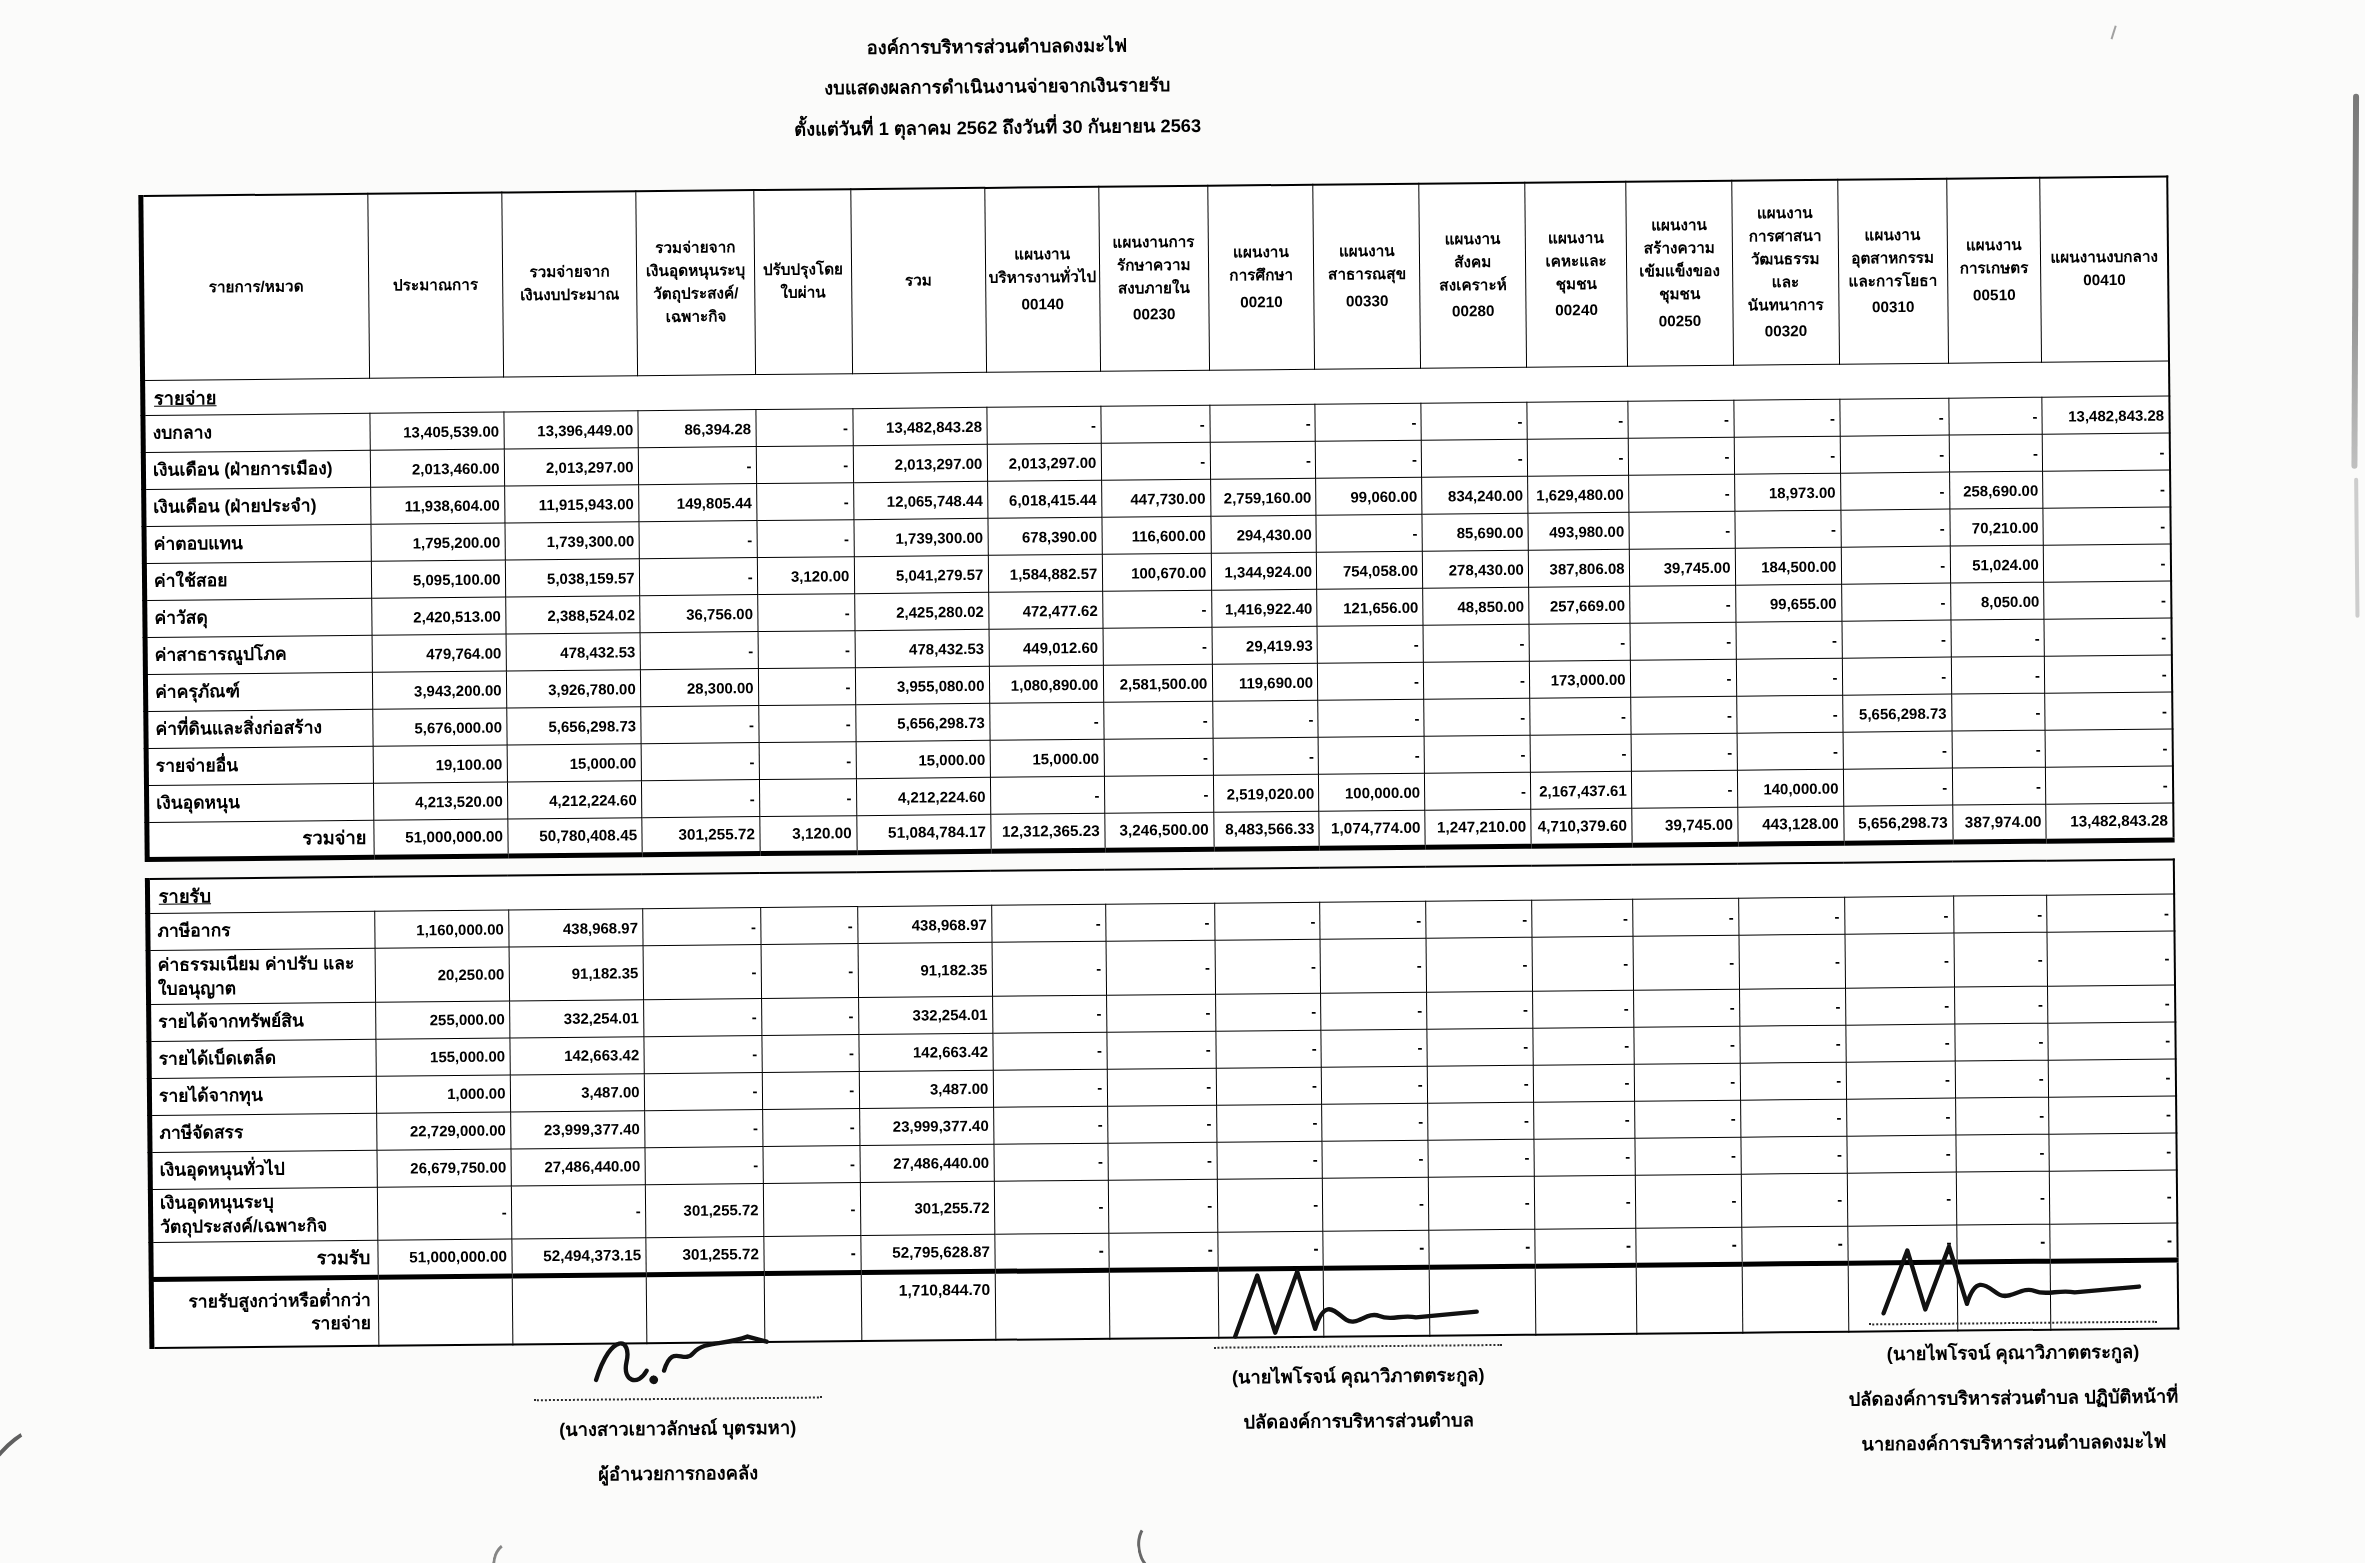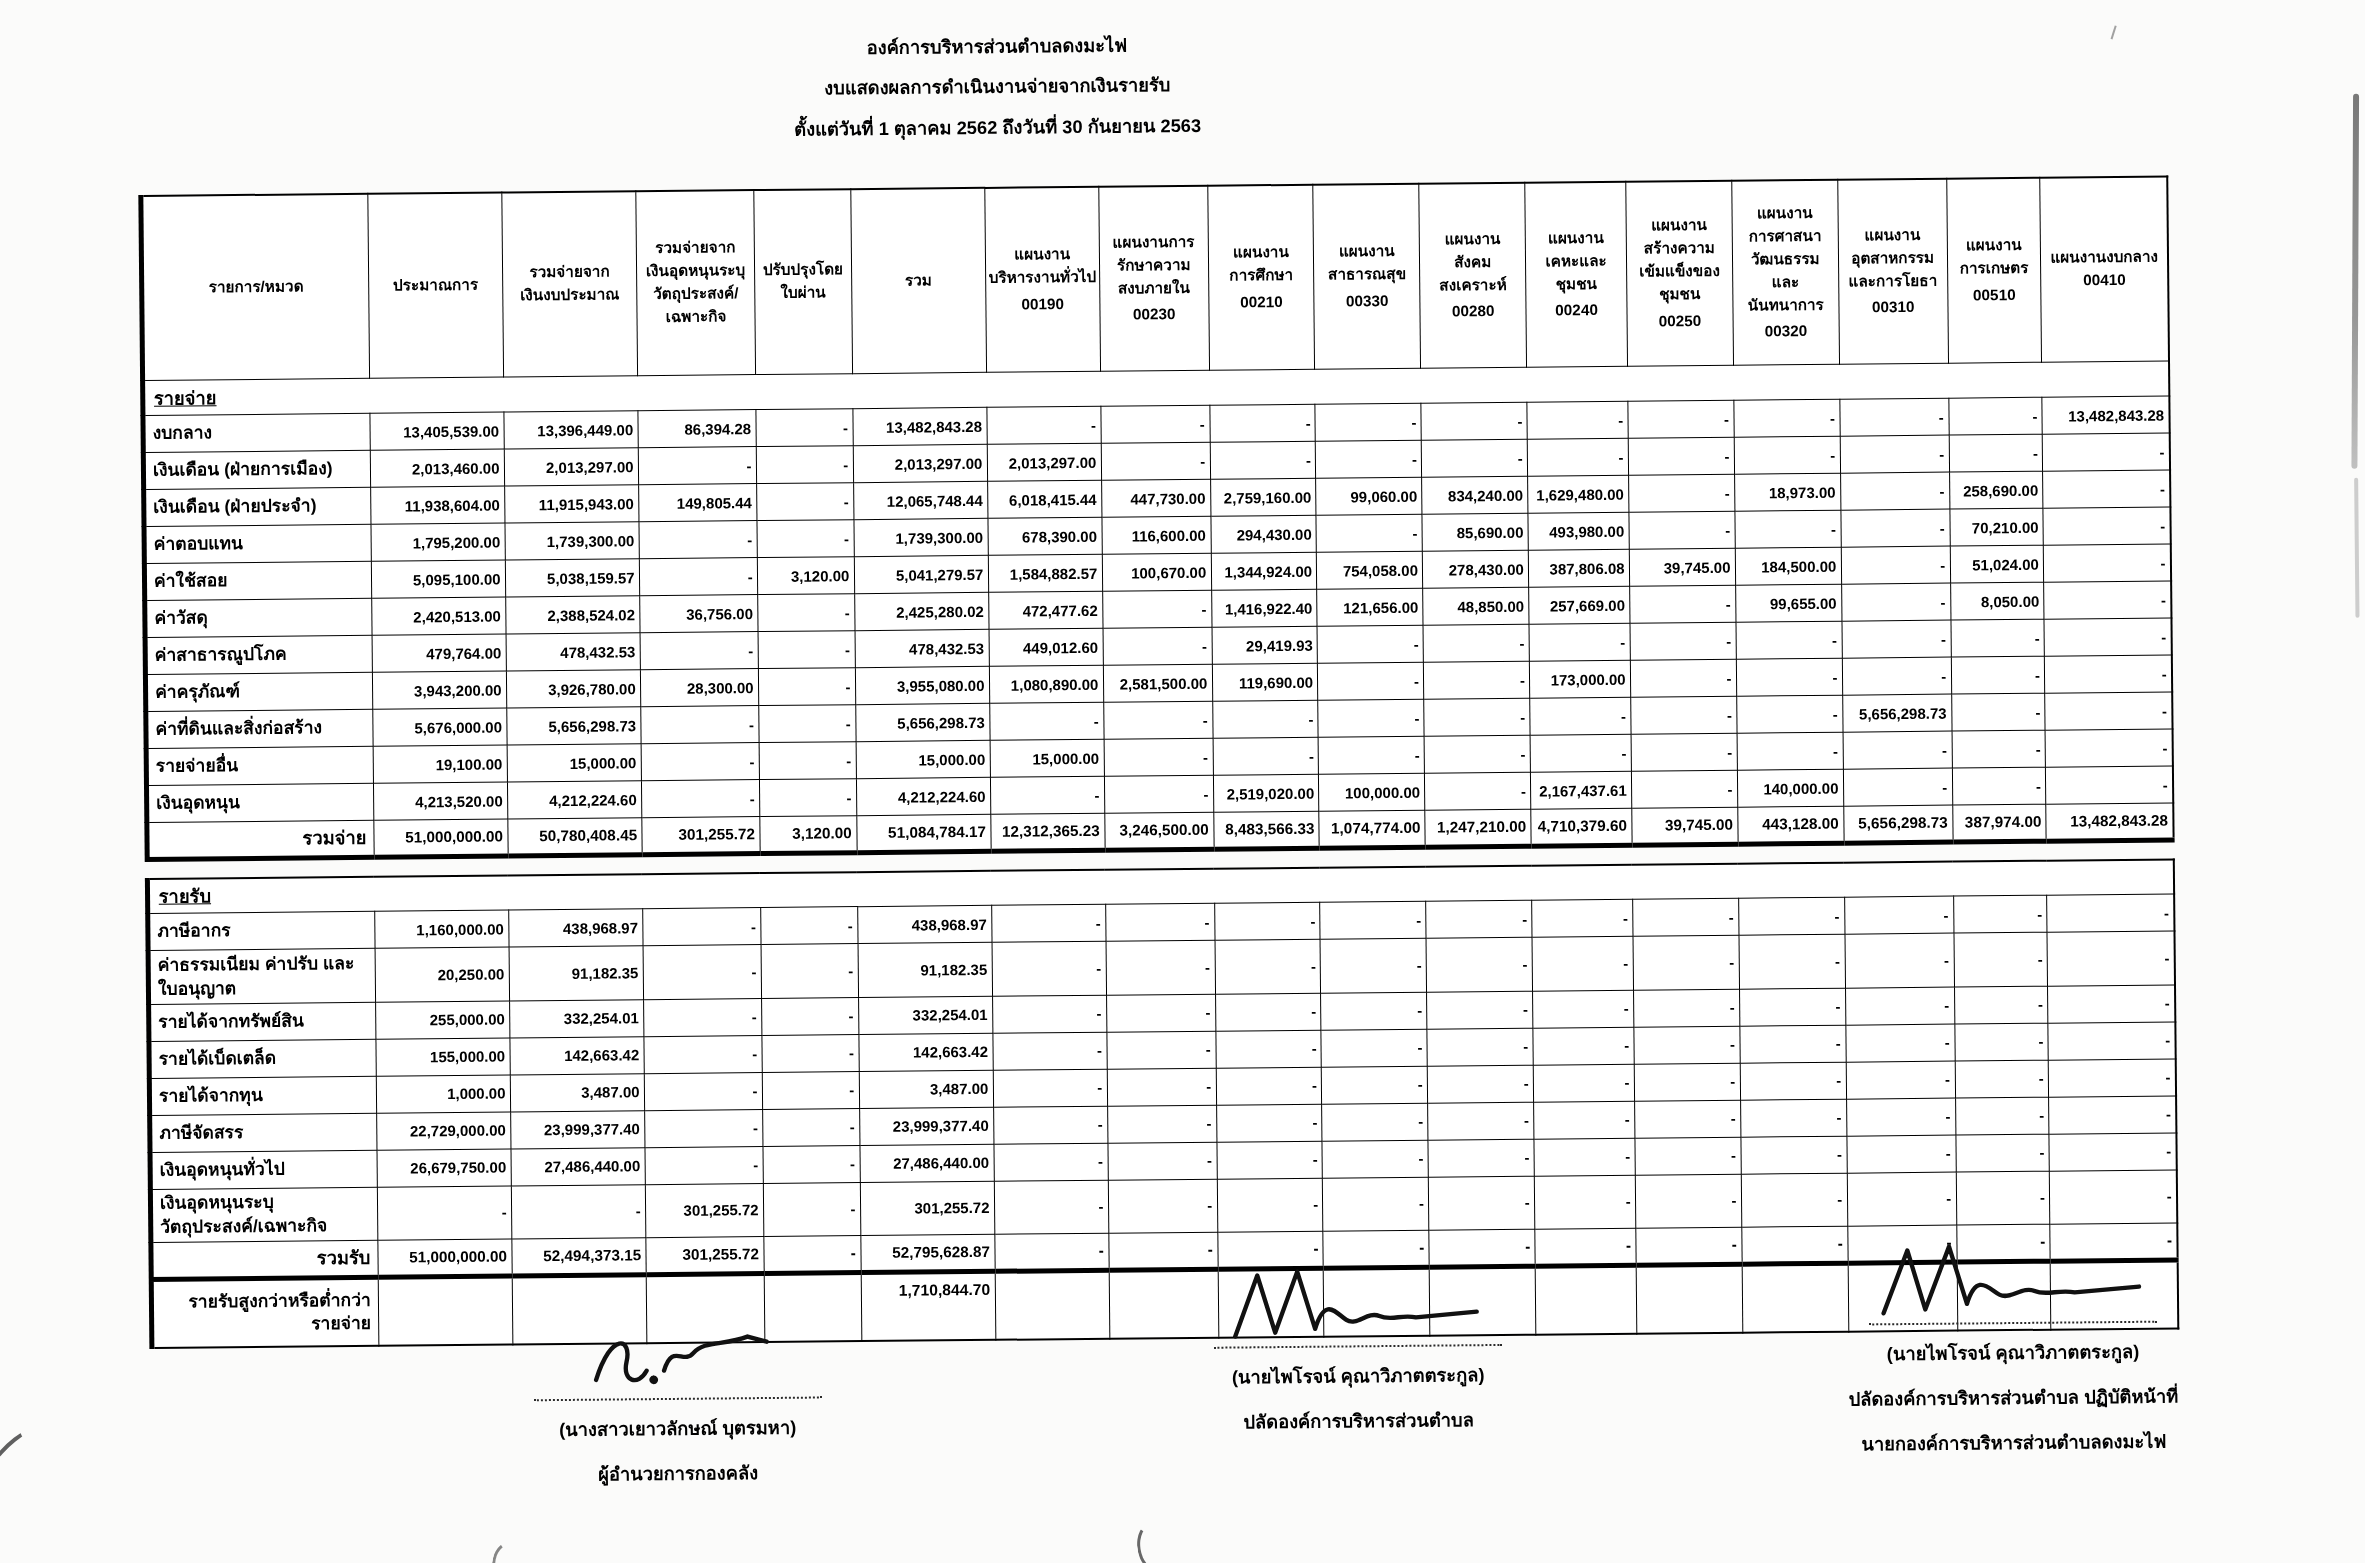--- a/index.html
+++ b/index.html
@@ -90,21 +90,21 @@
             <th class="h"><div class="lblh">รวมจ่ายจาก
 เงินงบประมาณ</div></th>
             <th class="h"><div class="lblh">รวมจ่ายจาก
 เงินอุดหนุนระบุ
 วัตถุประสงค์/
 เฉพาะกิจ</div></th>
             <th class="h"><div class="lblh">ปรับปรุงโดย
 ใบผ่าน</div></th>
             <th class="h"><div class="lblh">รวม</div></th>
             <th class="h"><div class="lblh">แผนงาน
-บริหารงานทั่วไป</div><div class="code">00190</div></th>
+บริหารงานทั่วไป</div><div class="code">00140</div></th>
             <th class="h"><div class="lblh">แผนงานการ
 รักษาความ
 สงบภายใน</div><div class="code">00230</div></th>
             <th class="h"><div class="lblh">แผนงาน
 การศึกษา</div><div class="code">00210</div></th>
             <th class="h"><div class="lblh">แผนงาน
 สาธารณสุข</div><div class="code">00330</div></th>
             <th class="h"><div class="lblh">แผนงาน
 สังคม
 สงเคราะห์</div><div class="code">00280</div></th>

